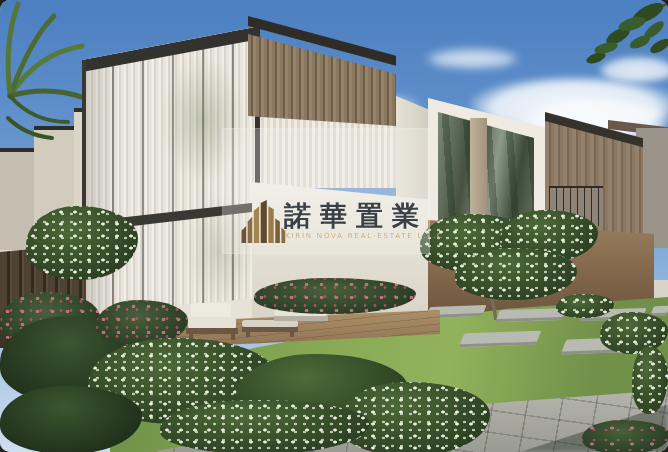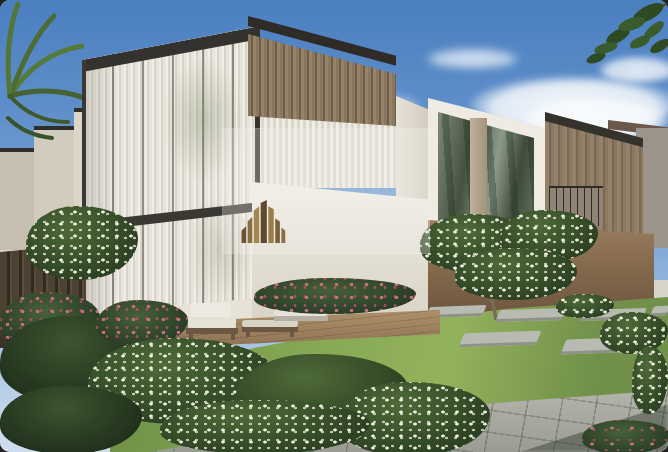--- a/index.html
+++ b/index.html
@@ -257,15 +257,17 @@
   <div class="abs wm">
     <svg class="abs" style="left:18px;top:70px;" width="46" height="50" viewBox="0 0 60 64">
       <polygon points="2,58 8,58 8,36 2,42" fill="#6b5435"></polygon>
       <polygon points="10,58 16,58 16,24 10,30" fill="#8a6d43"></polygon>
       <polygon points="18,58 25,58 25,10 18,16" fill="#a5854f"></polygon>
       <polygon points="27,58 35,58 35,2 27,6" fill="#5e4a2c"></polygon>
       <polygon points="37,58 44,58 44,14 37,10" fill="#9c7c49"></polygon>
       <polygon points="46,58 52,58 52,30 46,26" fill="#7a6038"></polygon>
       <polygon points="54,58 59,58 59,42 54,38" fill="#8a6d43"></polygon>
     </svg>
+    <div class="abs wm-cn">諾華置業</div>
+    <div class="abs wm-en">KIRIN NOVA REAL-ESTATE L.L.C</div>
   </div>
 
 </div>
 
 </body></html>

